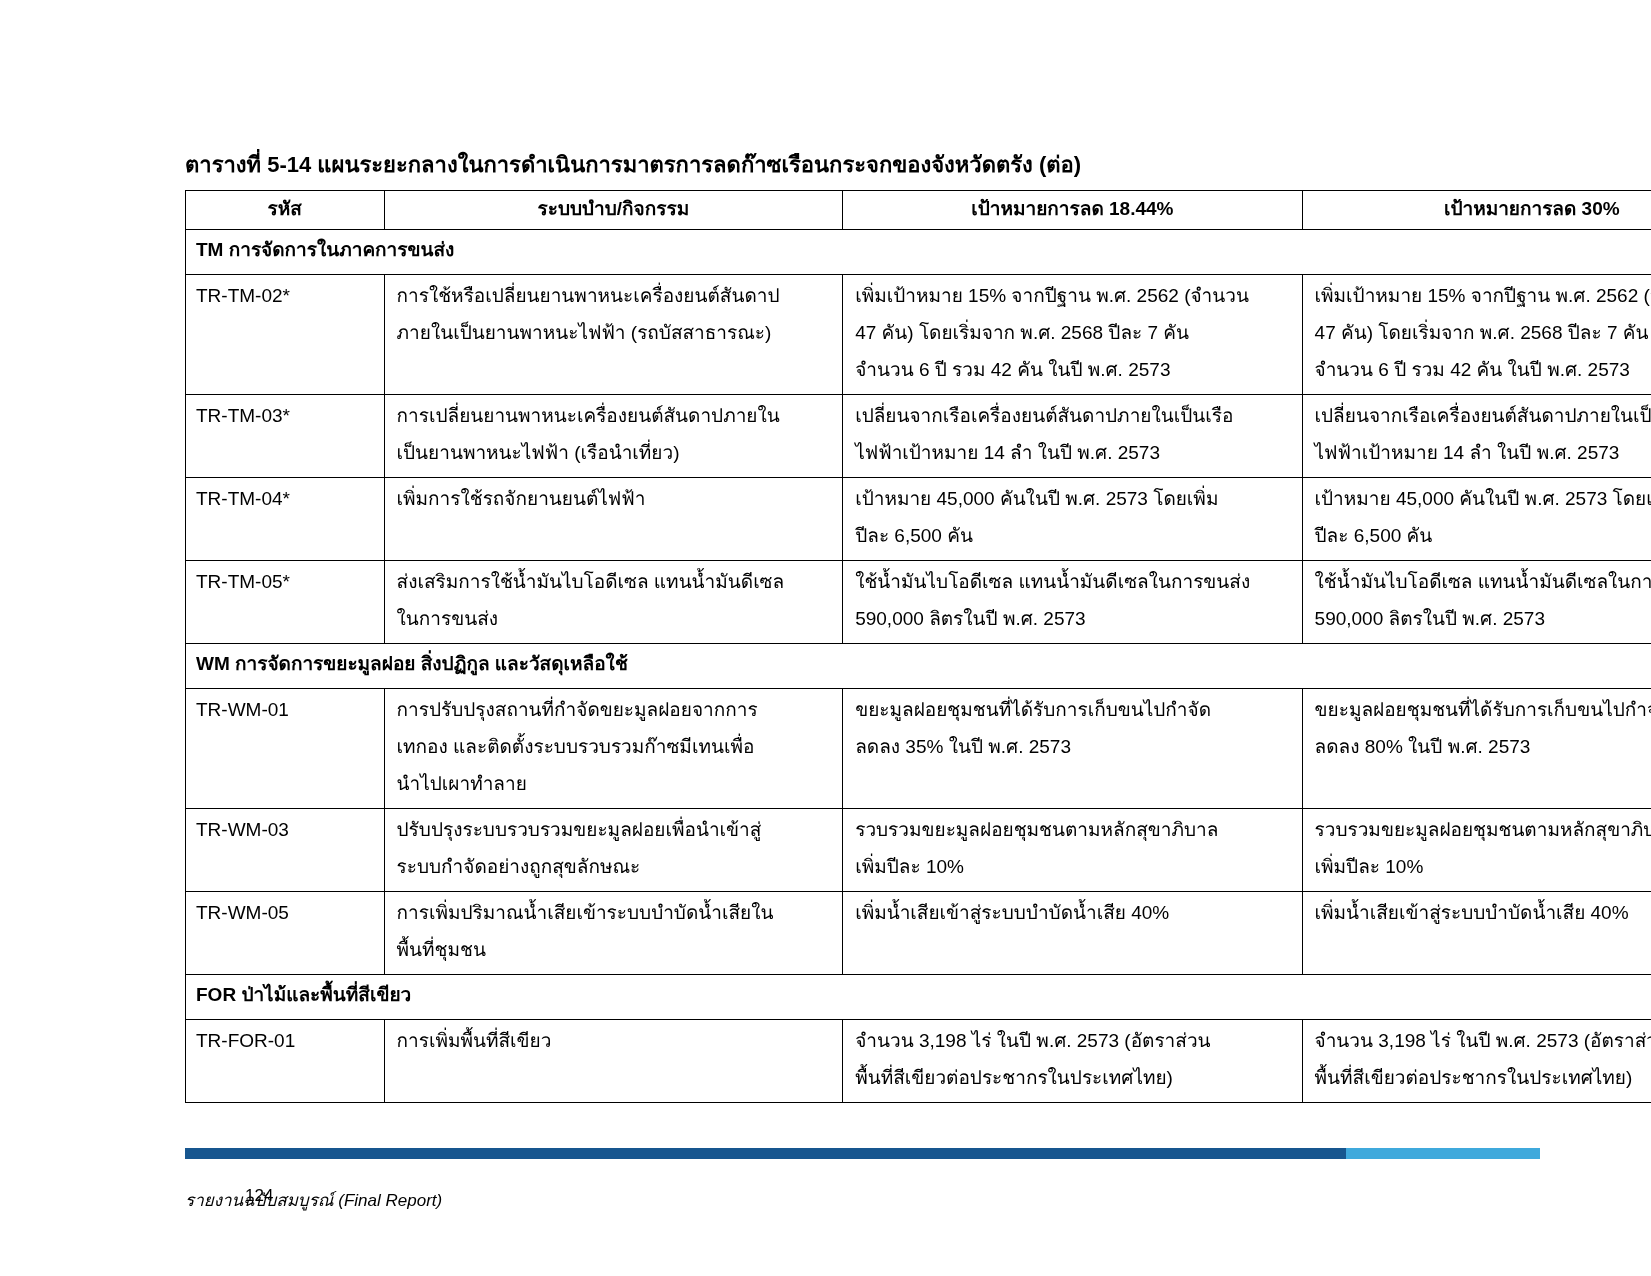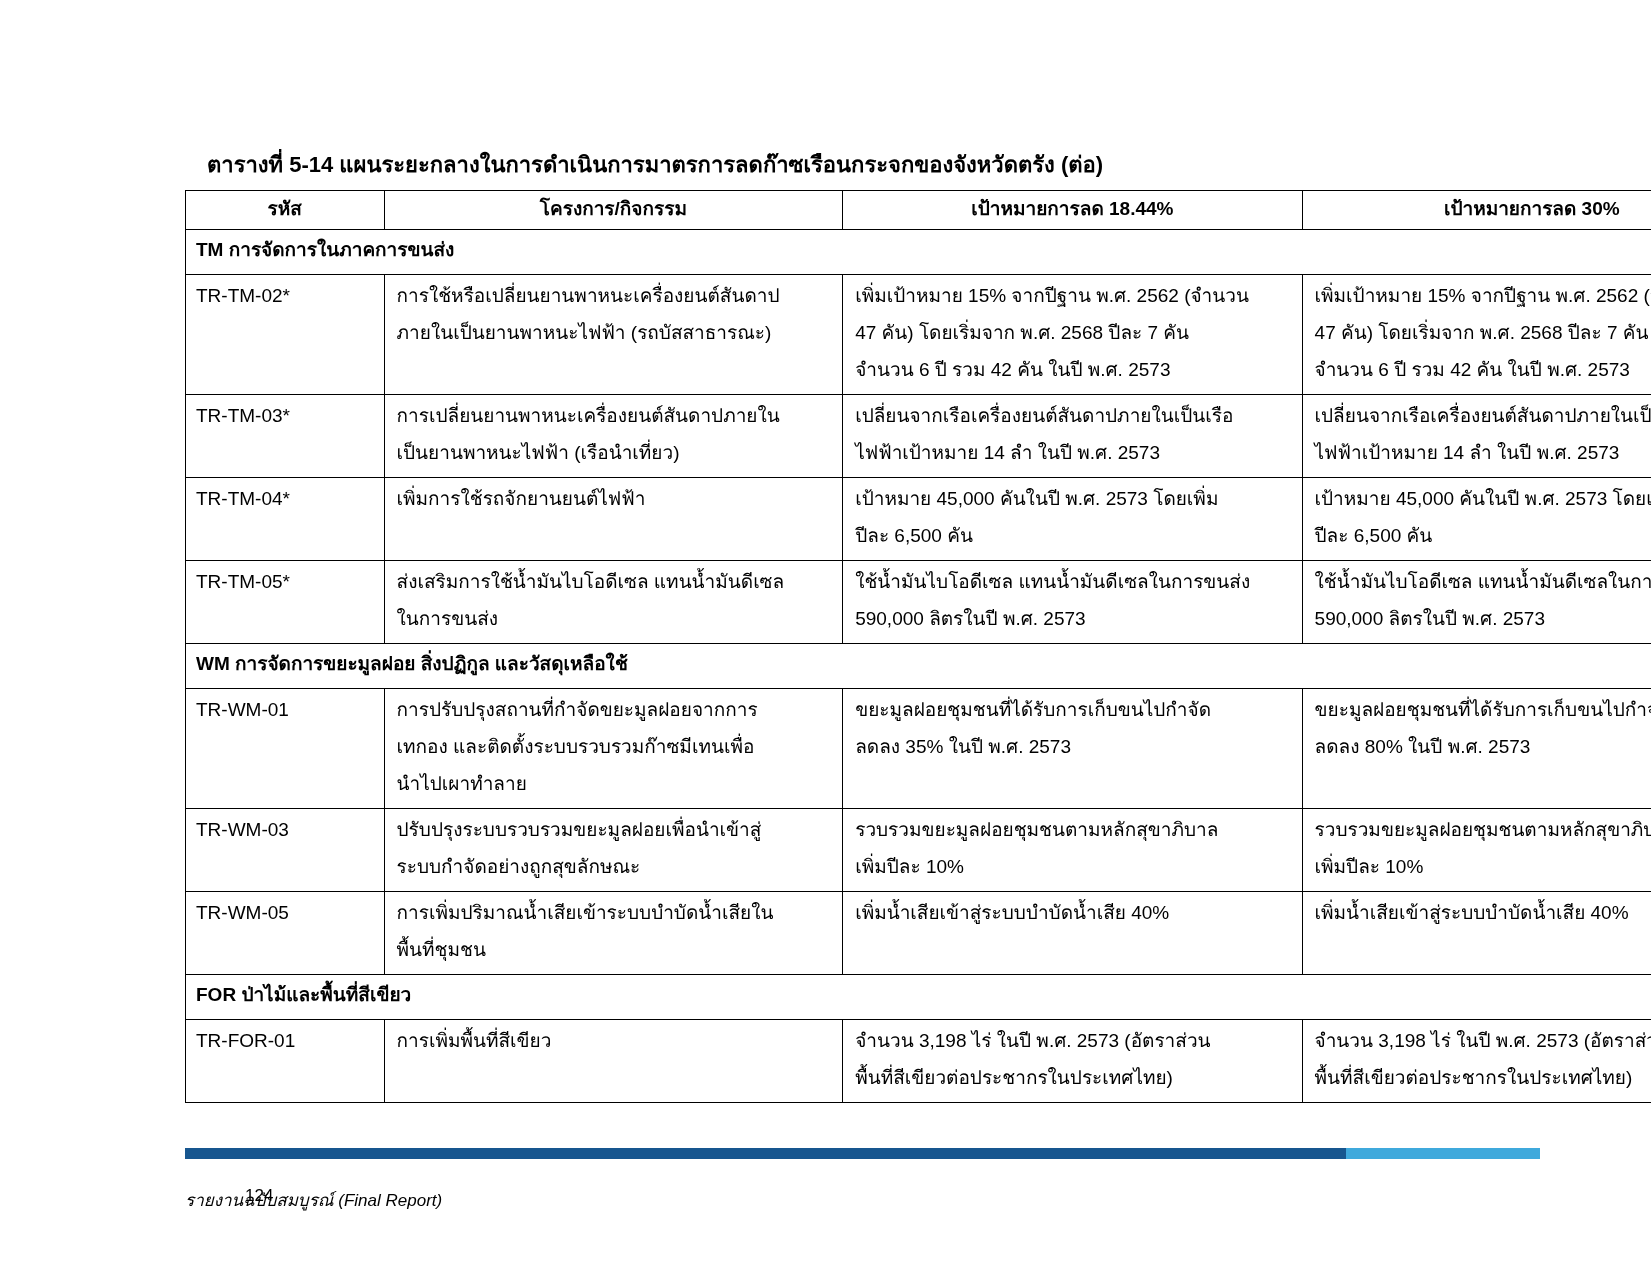--- a/index.html
+++ b/index.html
@@ -11,21 +11,20 @@
     position: relative;
   }
   .page { position: absolute; inset: 0; }
 
   .doc-title {
     position: absolute;
     left: 185px; top: 147px;
     width: 1360px;
     font-size: 22px;
     font-weight: bold;
-    margin-left: 22px;
   }
 
   table.main-table {
     position: absolute;
     left: 185px; top: 190px;
     width: 1577px;
     border-collapse: collapse;
     table-layout: fixed;
     font-size: 19px;
   }
@@ -97,21 +96,21 @@
   <table class="main-table">
     <colgroup>
       <col class="c-code">
         <col class="c-proj">
         <col class="c-t1844">
         <col class="c-t30">
     </colgroup>
     <thead>
       <tr>
         <th>รหัส</th>
-        <th>โครงการ/กิจกรรม</th>
+        <th>ระบบบำบ/กิจกรรม</th>
         <th>เป้าหมายการลด 18.44%</th>
         <th>เป้าหมายการลด 30%</th>
       </tr>
     </thead>
     <tbody>
 
       <tr>
         <td class="section-cell" colspan="4">TM การจัดการในภาคการขนส่ง</td>
       </tr>
       <tr>

